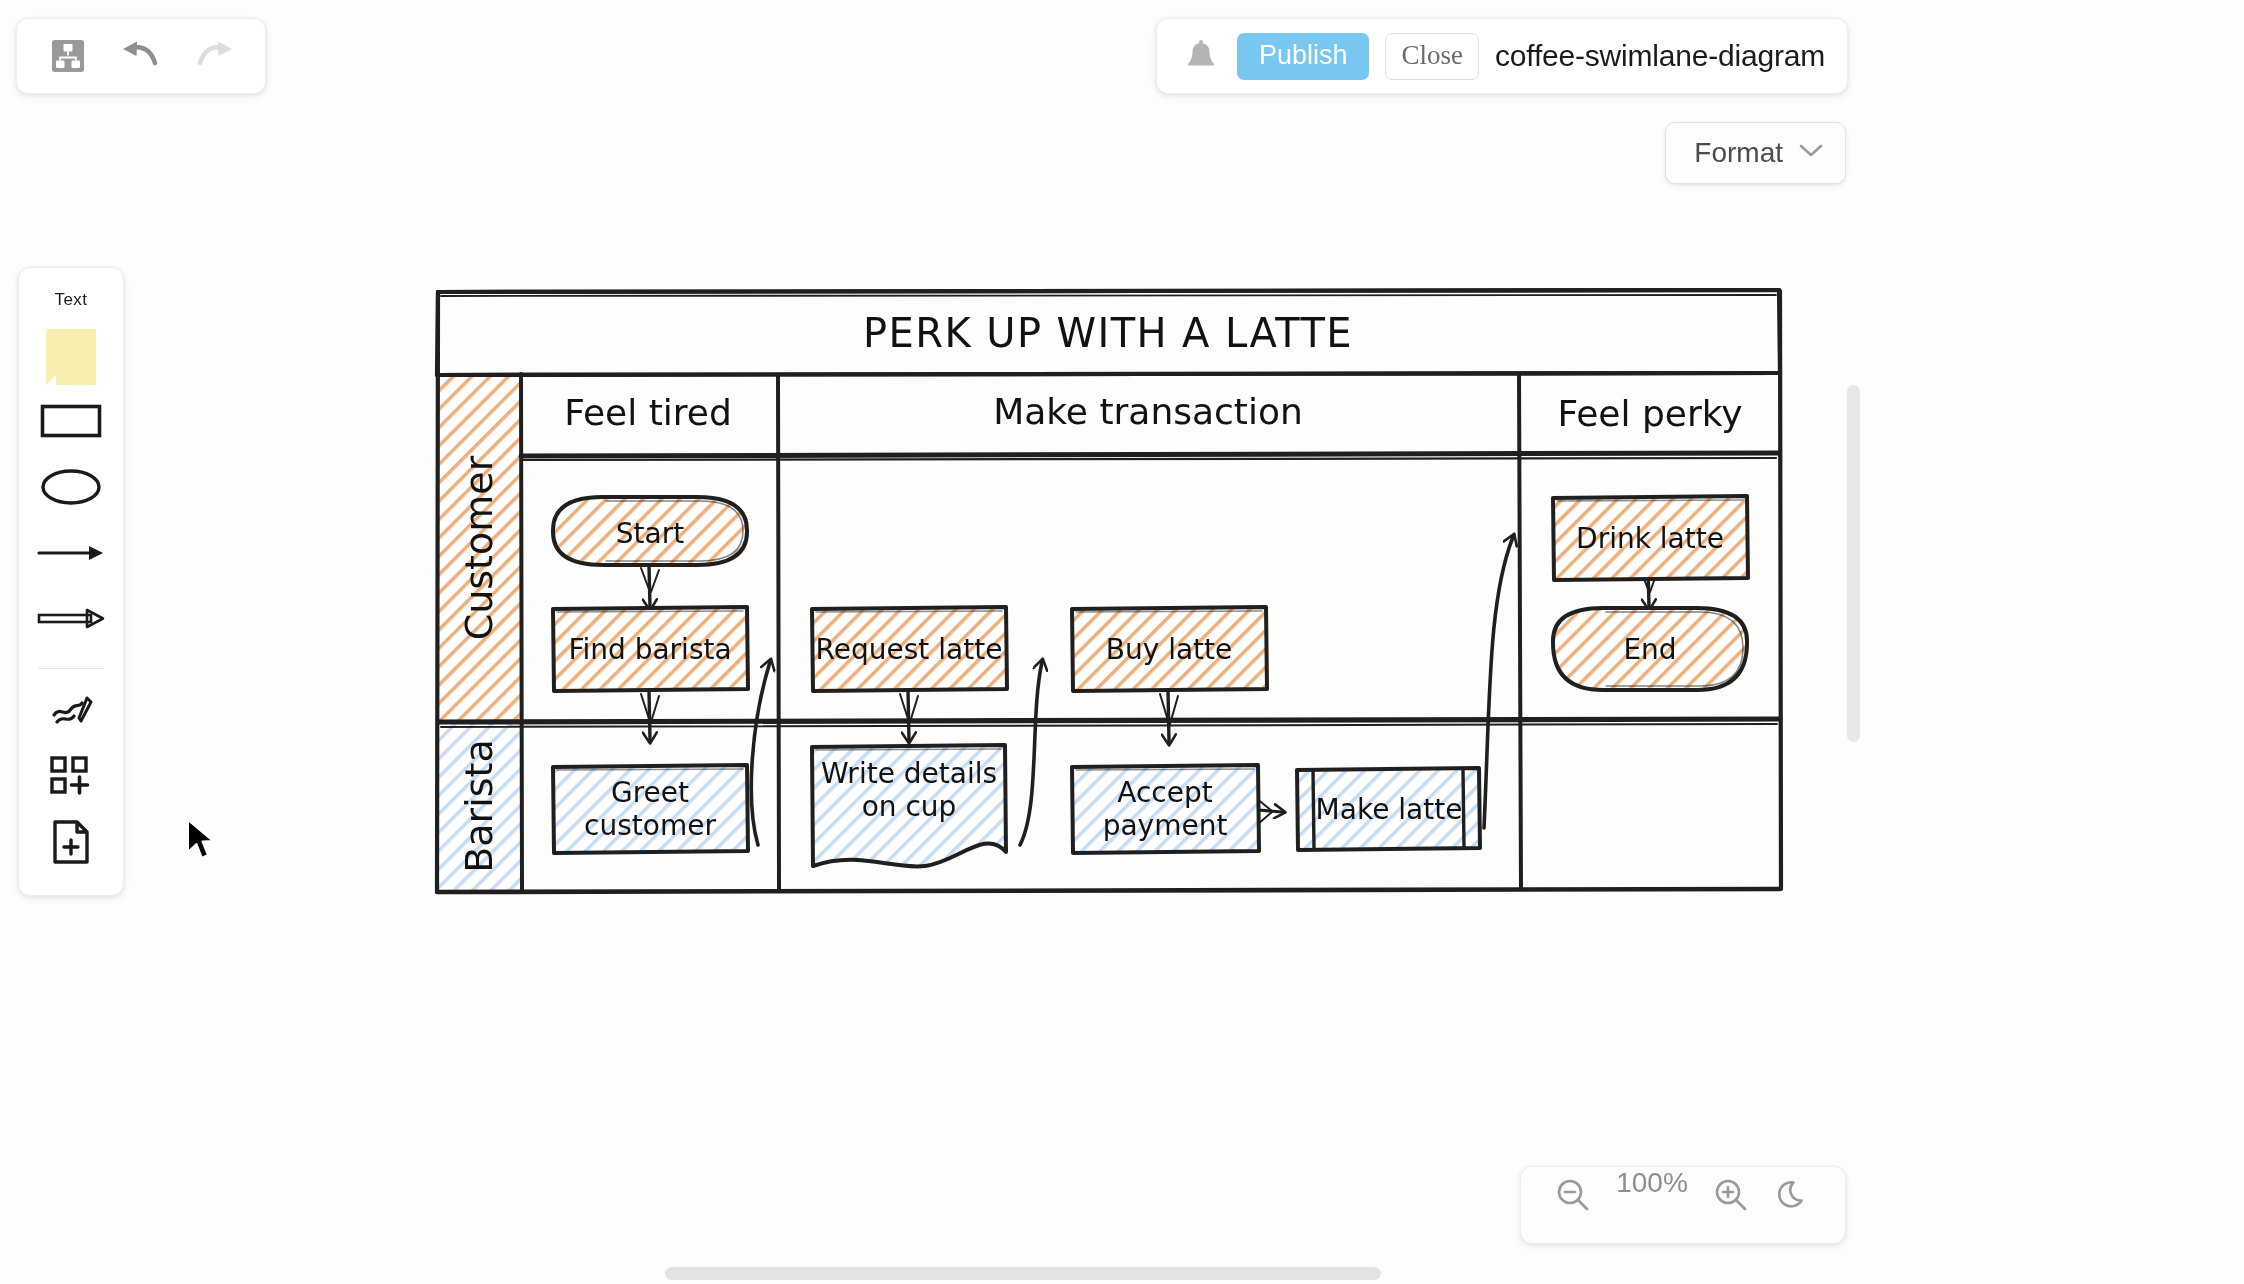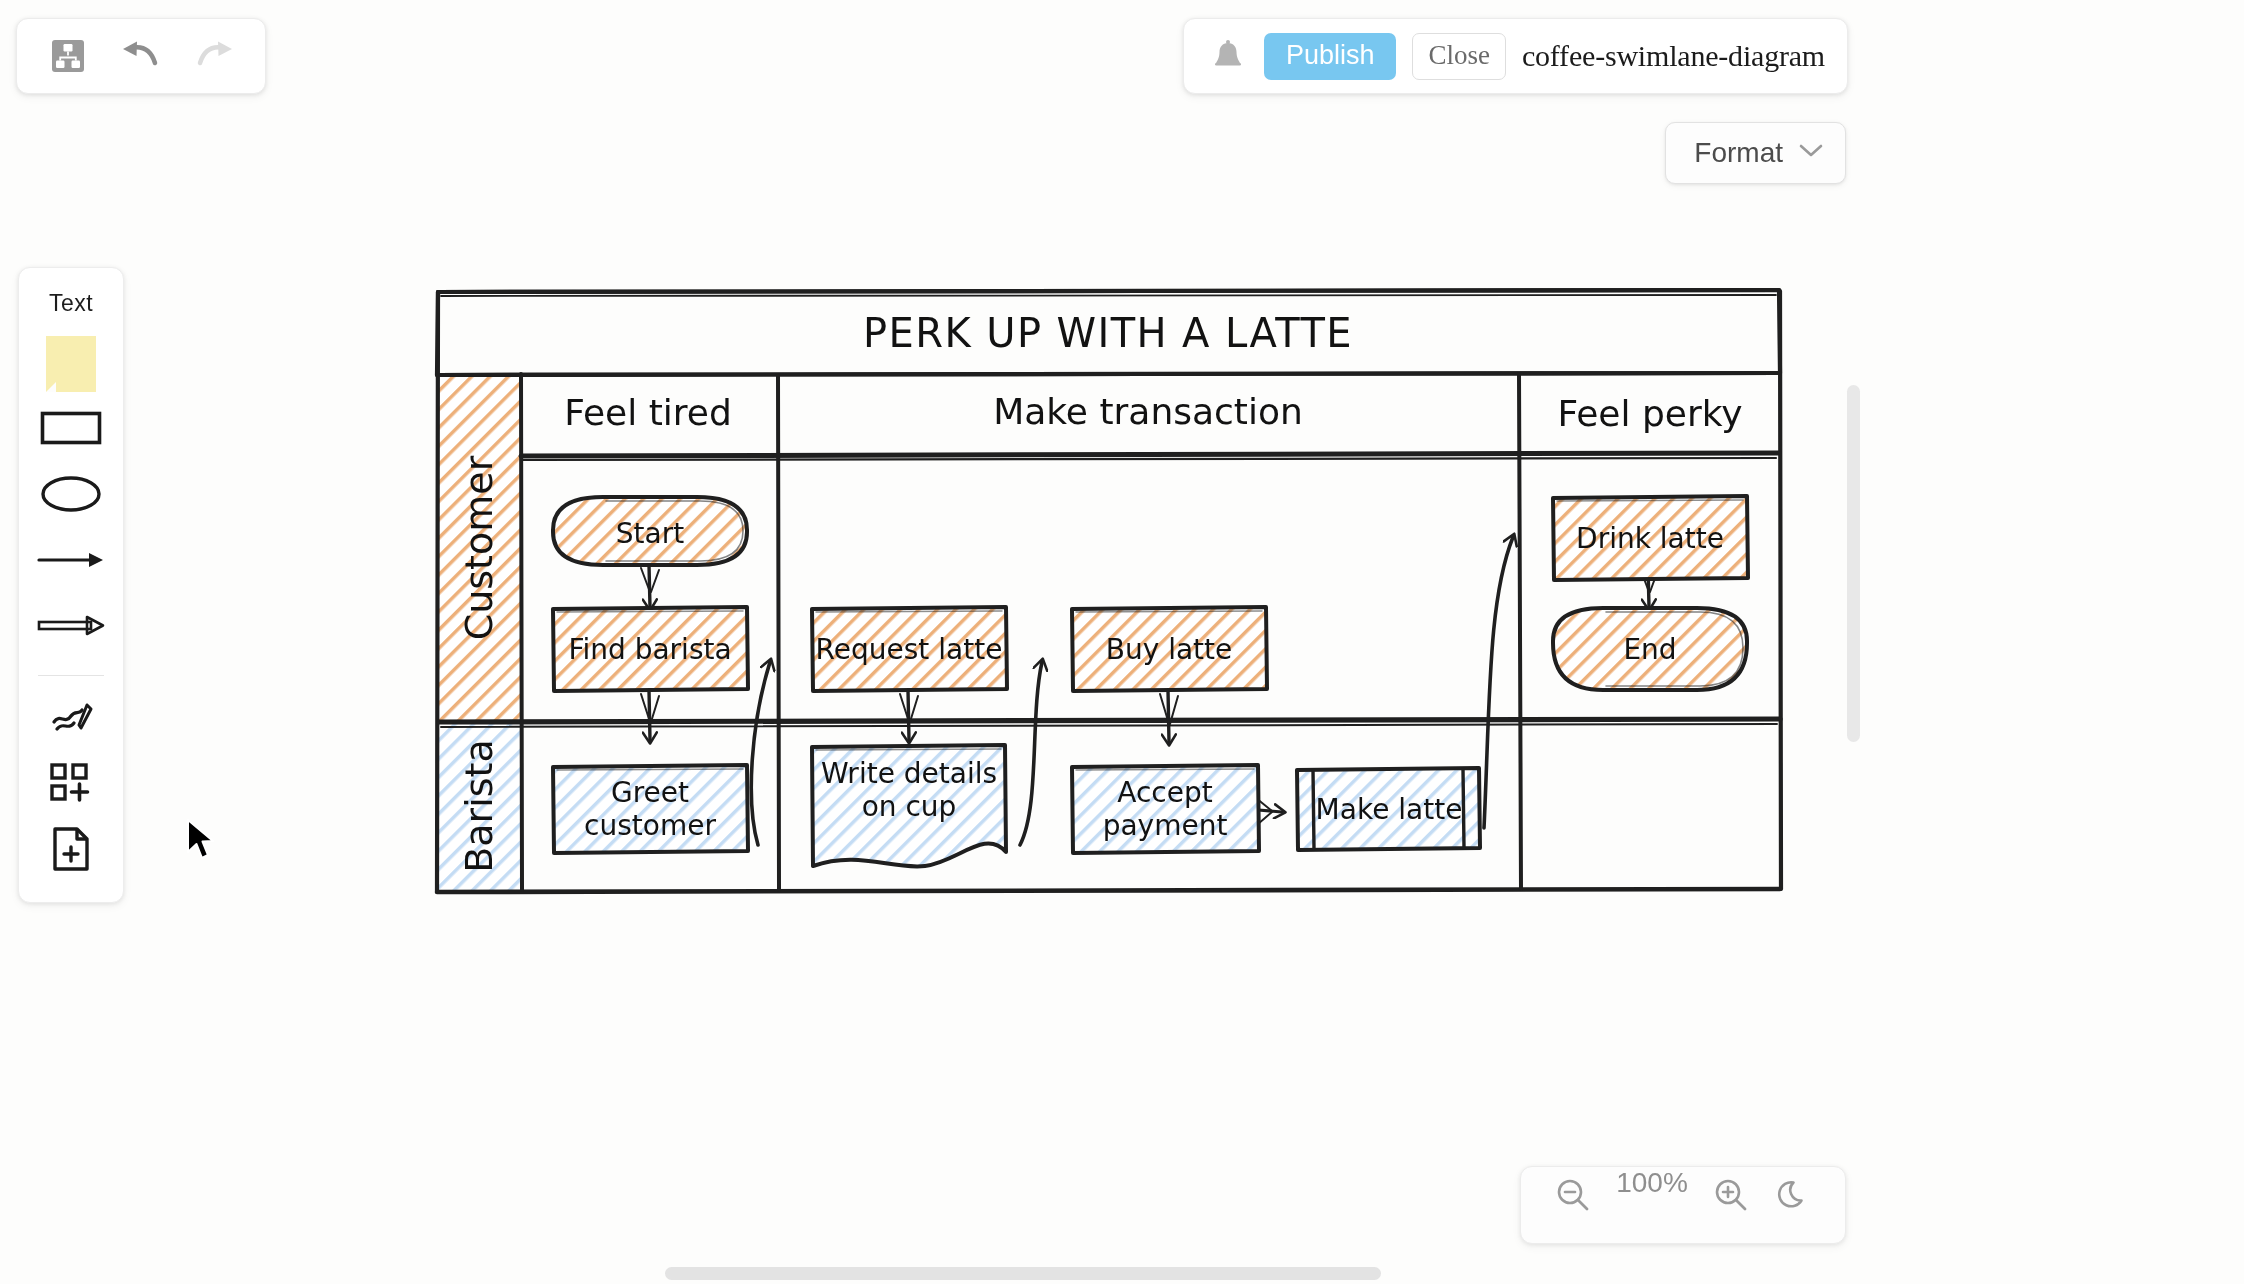--- a/index.html
+++ b/index.html
@@ -68,21 +68,20 @@
     padding: 8px 15px 10px;
     cursor: pointer;
     font-family: Liberation Serif, serif;
     line-height: 1;
   }
   .doc-title {
     font-size: 30px;
     color: #1b1b1b;
     white-space: nowrap;
     letter-spacing: -.2px;
-    font-family: Liberation Serif, serif;
   }
 
   
   .format-btn {
     position: absolute; right: 18px; top: 122px;
     background: #fdfdfd;
     border: 1px solid #e2e2e2;
     border-radius: 10px;
     box-shadow: 0 1px 3px rgba(0,0,0,.07), 0 2px 7px rgba(0,0,0,.05);
     height: 62px;
@@ -97,21 +96,21 @@
     position: absolute; left: 18px; top: 267px;
     width: 106px;
     background: #ffffff;
     border: 1px solid #ededed;
     border-radius: 12px;
     box-shadow: 0 1px 4px rgba(0,0,0,.08), 0 3px 10px rgba(0,0,0,.05);
     padding: 18px 0 18px;
     display: flex; flex-direction: column; align-items: center;
   }
   .pal-text {
-    font-size: 23px; color: #1d1d1d;
+    font-size: 17px; color: #1d1d1d;
     margin: 4px 0 14px;
     letter-spacing: .5px;
     cursor: pointer;
   }
   .pal-item {
     width: 86px; height: 66px;
     display: flex; align-items: center; justify-content: center;
     cursor: pointer; border-radius: 7px;
   }
   .sticky-note {

